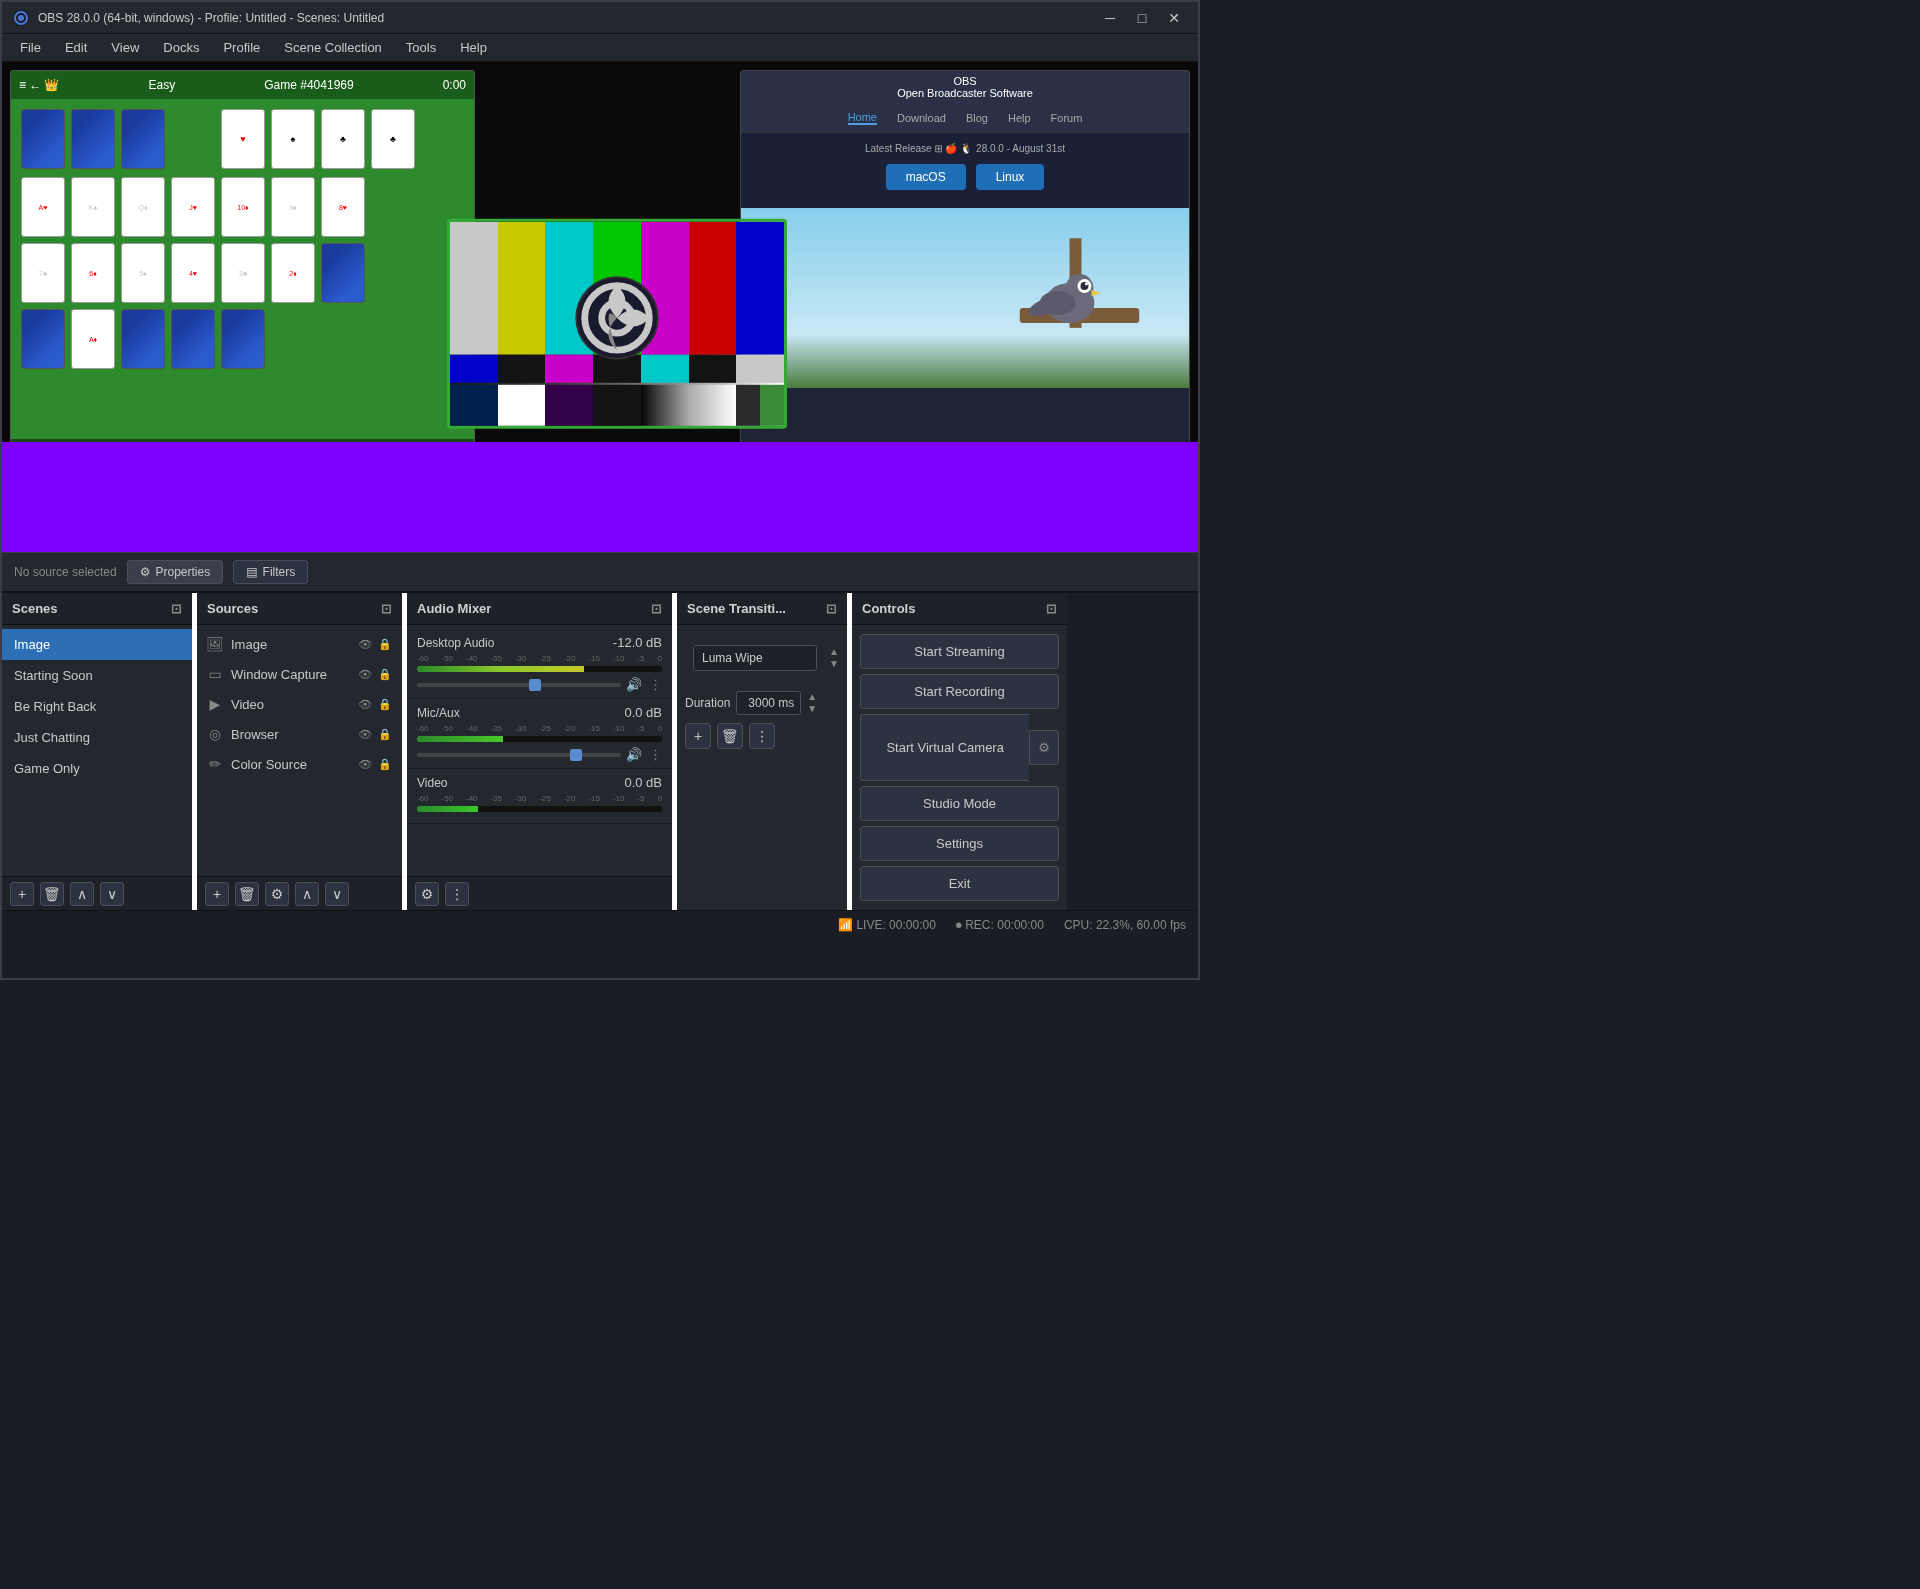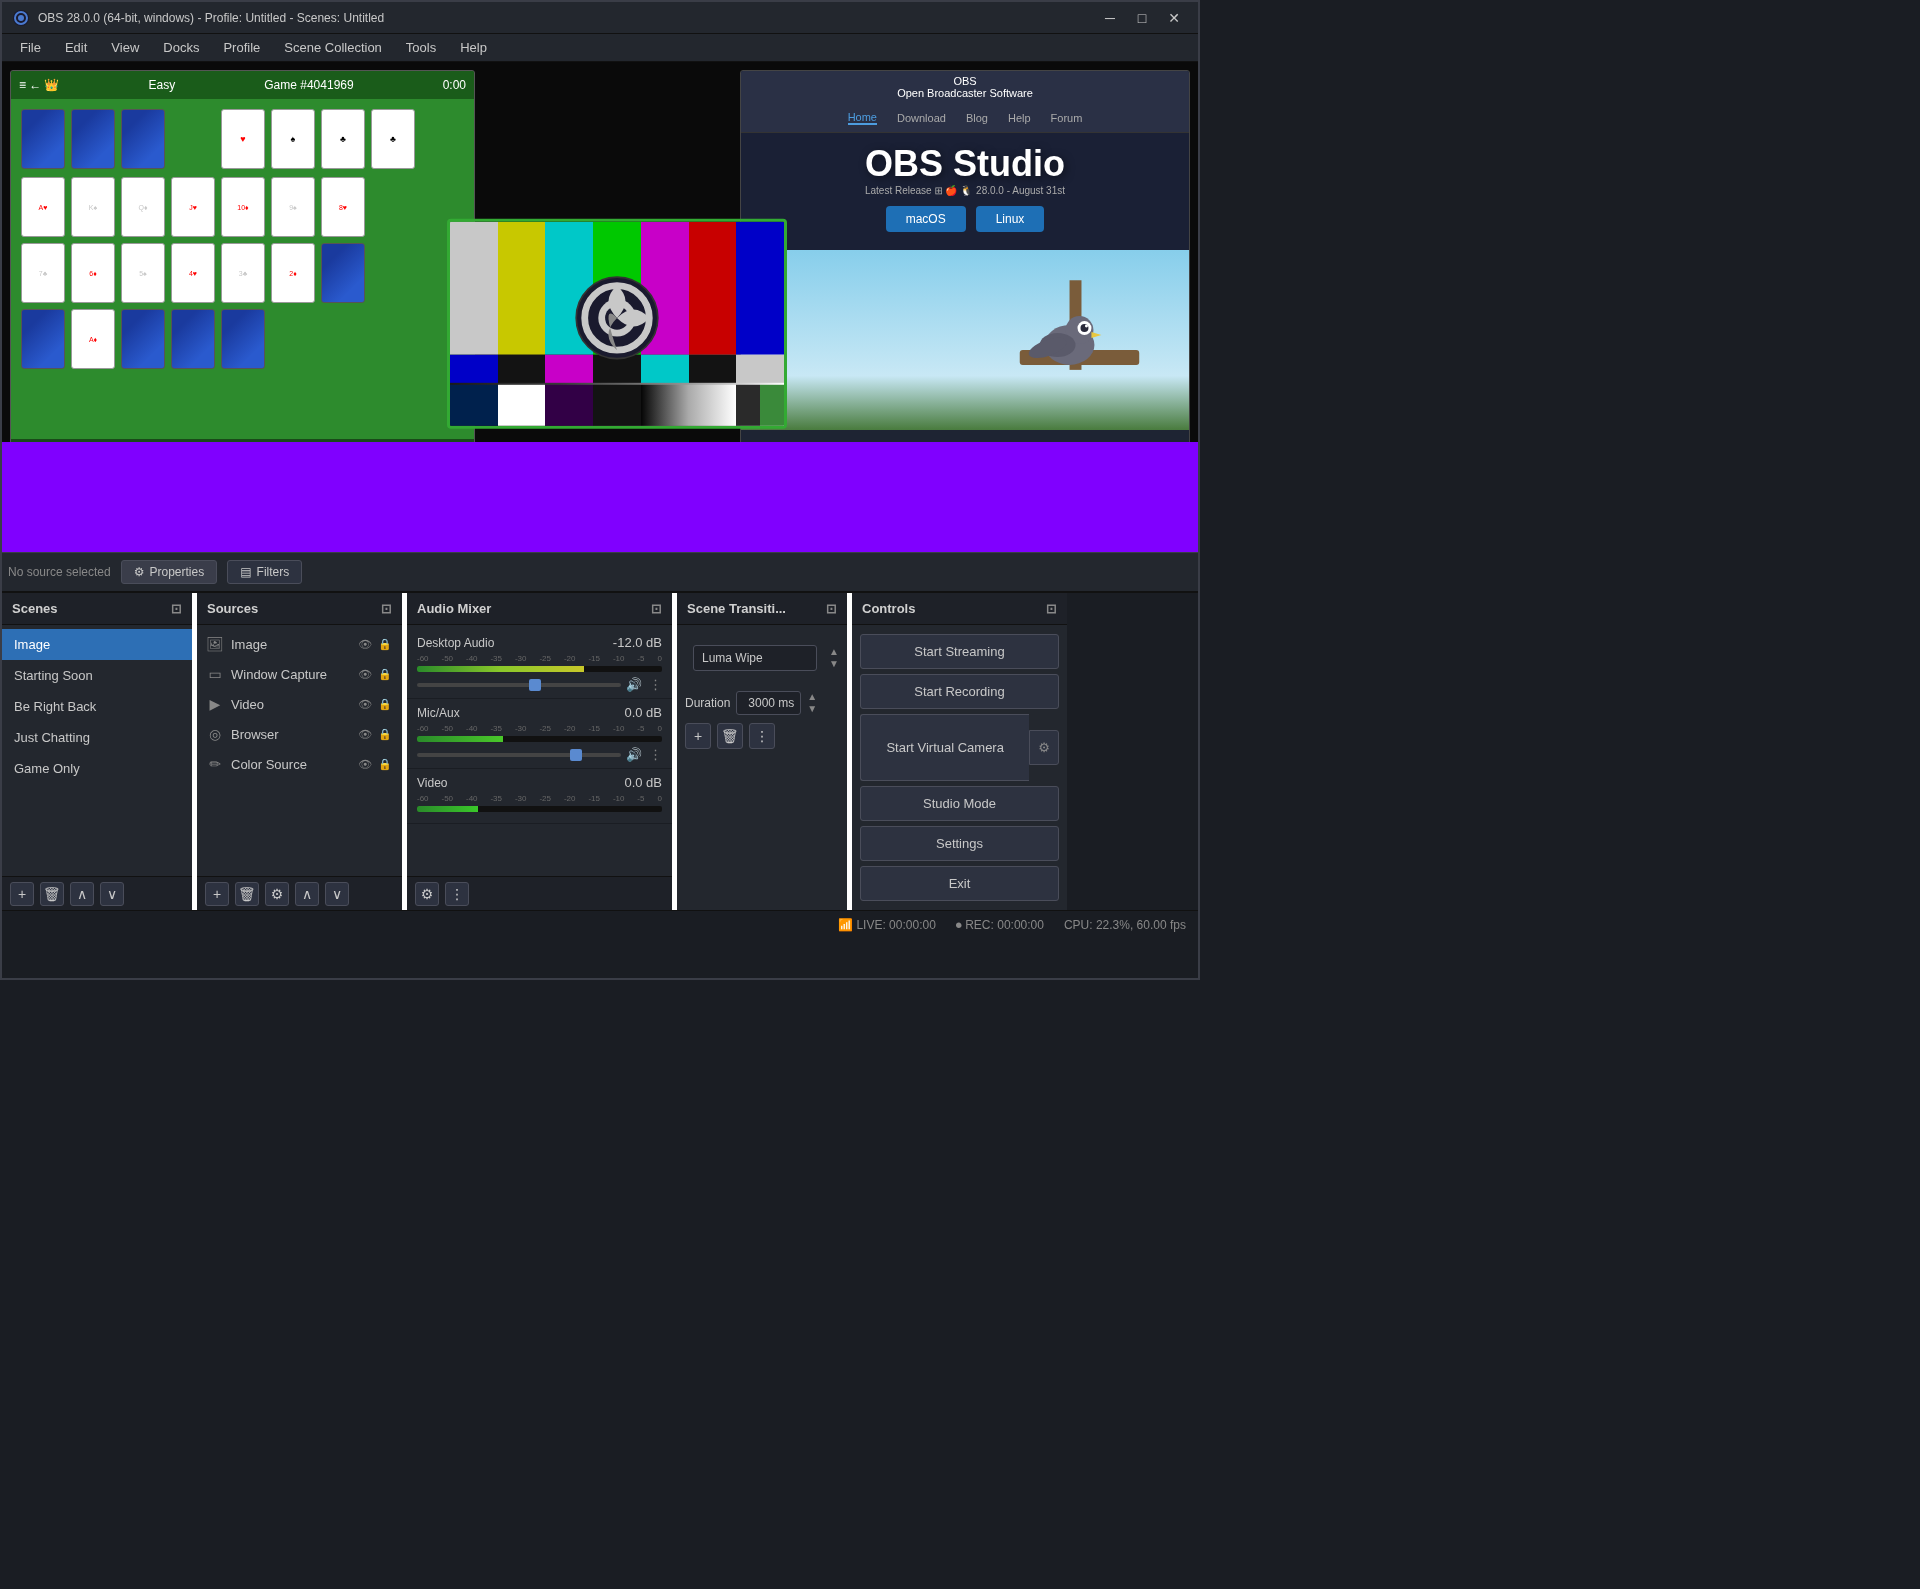--- a/index.html
+++ b/index.html
@@ -242,21 +242,21 @@
       height: 110px;
       background: #8000ff;
     }
 
     
     .source-info-bar {
       background: #23272e;
       height: 40px;
       display: flex;
       align-items: center;
-      padding: 0 6px;
+      padding: 0 12px;
       gap: 10px;
       border-bottom: 1px solid #111;
       border-top: 1px solid #3a3d47;
     }
     .source-label {
       font-size: 12px;
       color: #888;
     }
     .source-btn {
       background: #2d3240;
@@ -660,21 +660,20 @@
   <div class="obs-website">
     <div style="text-align:center; padding: 4px 0; font-size:11px; color:#fff; background:#2a3045;">OBS<br>Open Broadcaster Software</div>
     <div class="obs-nav">
       <span class="obs-nav-item active">Home</span>
       <span class="obs-nav-item">Download</span>
       <span class="obs-nav-item">Blog</span>
       <span class="obs-nav-item">Help</span>
       <span class="obs-nav-item">Forum</span>
     </div>
     <div style="background:#1a2035; padding: 10px;">
-      <div class="obs-brand-name">OBS Studio</div>
       <div class="obs-subtitle">Latest Release  ⊞ 🍎 🐧 28.0.0 - August 31st</div>
       <div class="obs-buttons">
         <button class="obs-btn-mac">macOS</button>
         <button class="obs-btn-linux">Linux</button>
       </div>
     </div>
     <div class="obs-bird-area">
       
       <svg width="100%" height="100%" viewBox="0 0 450 180">
         <defs>

